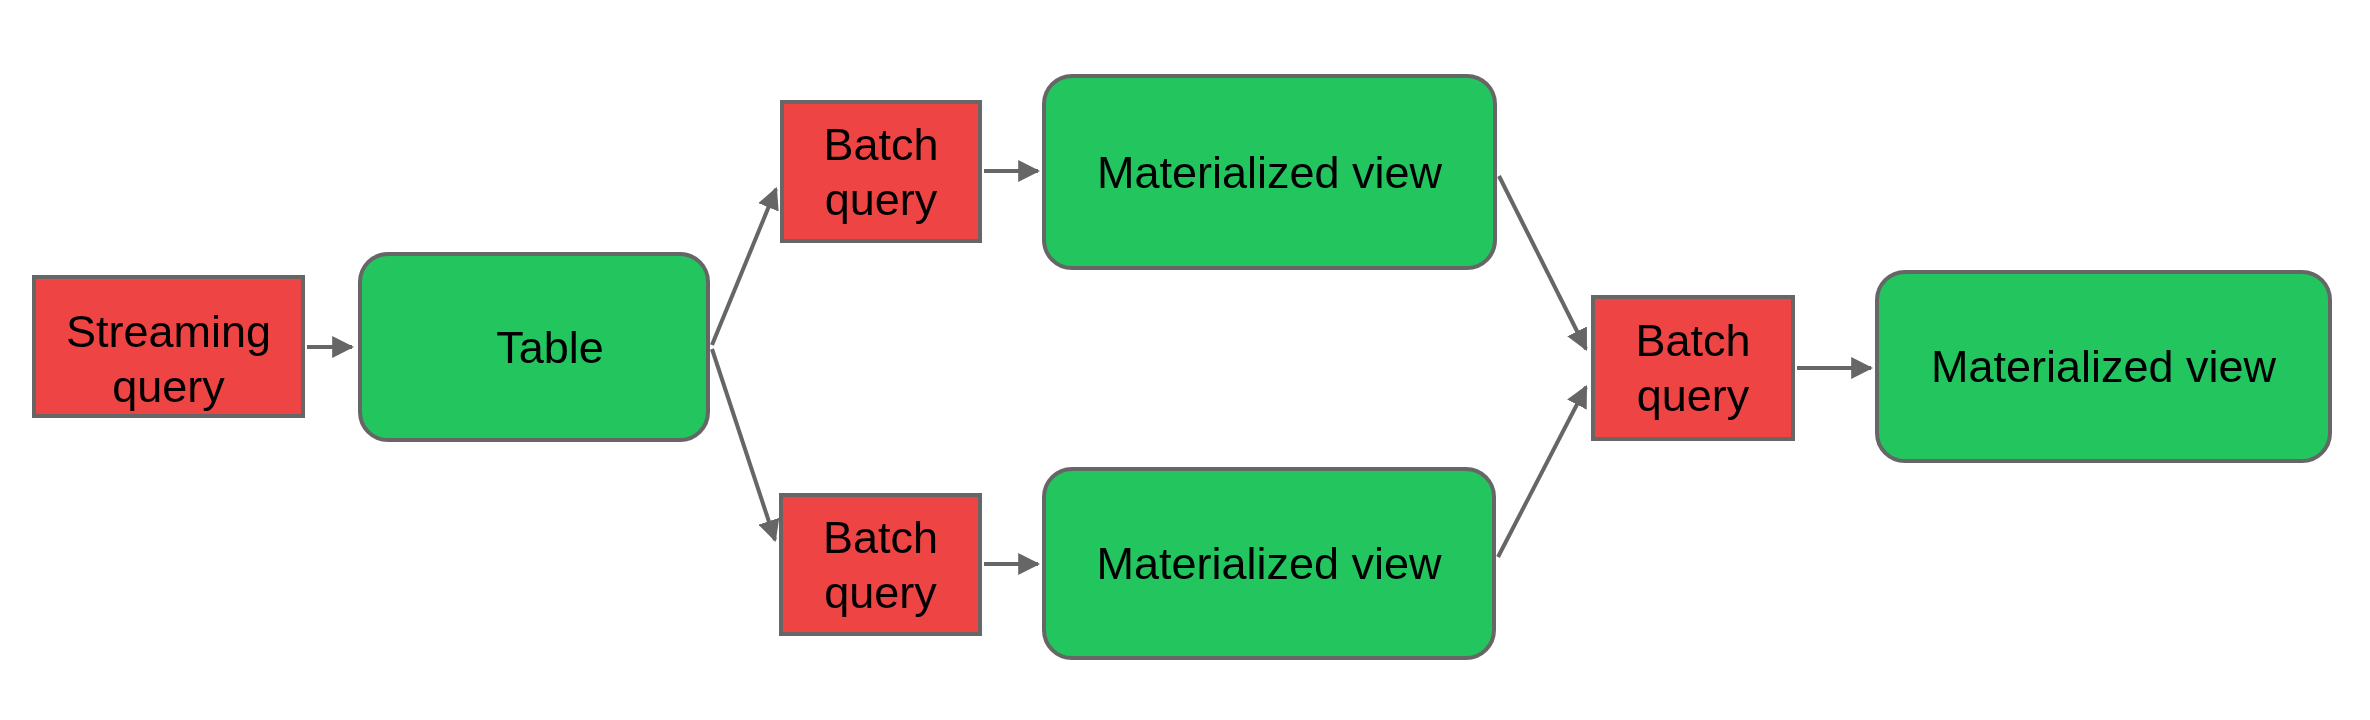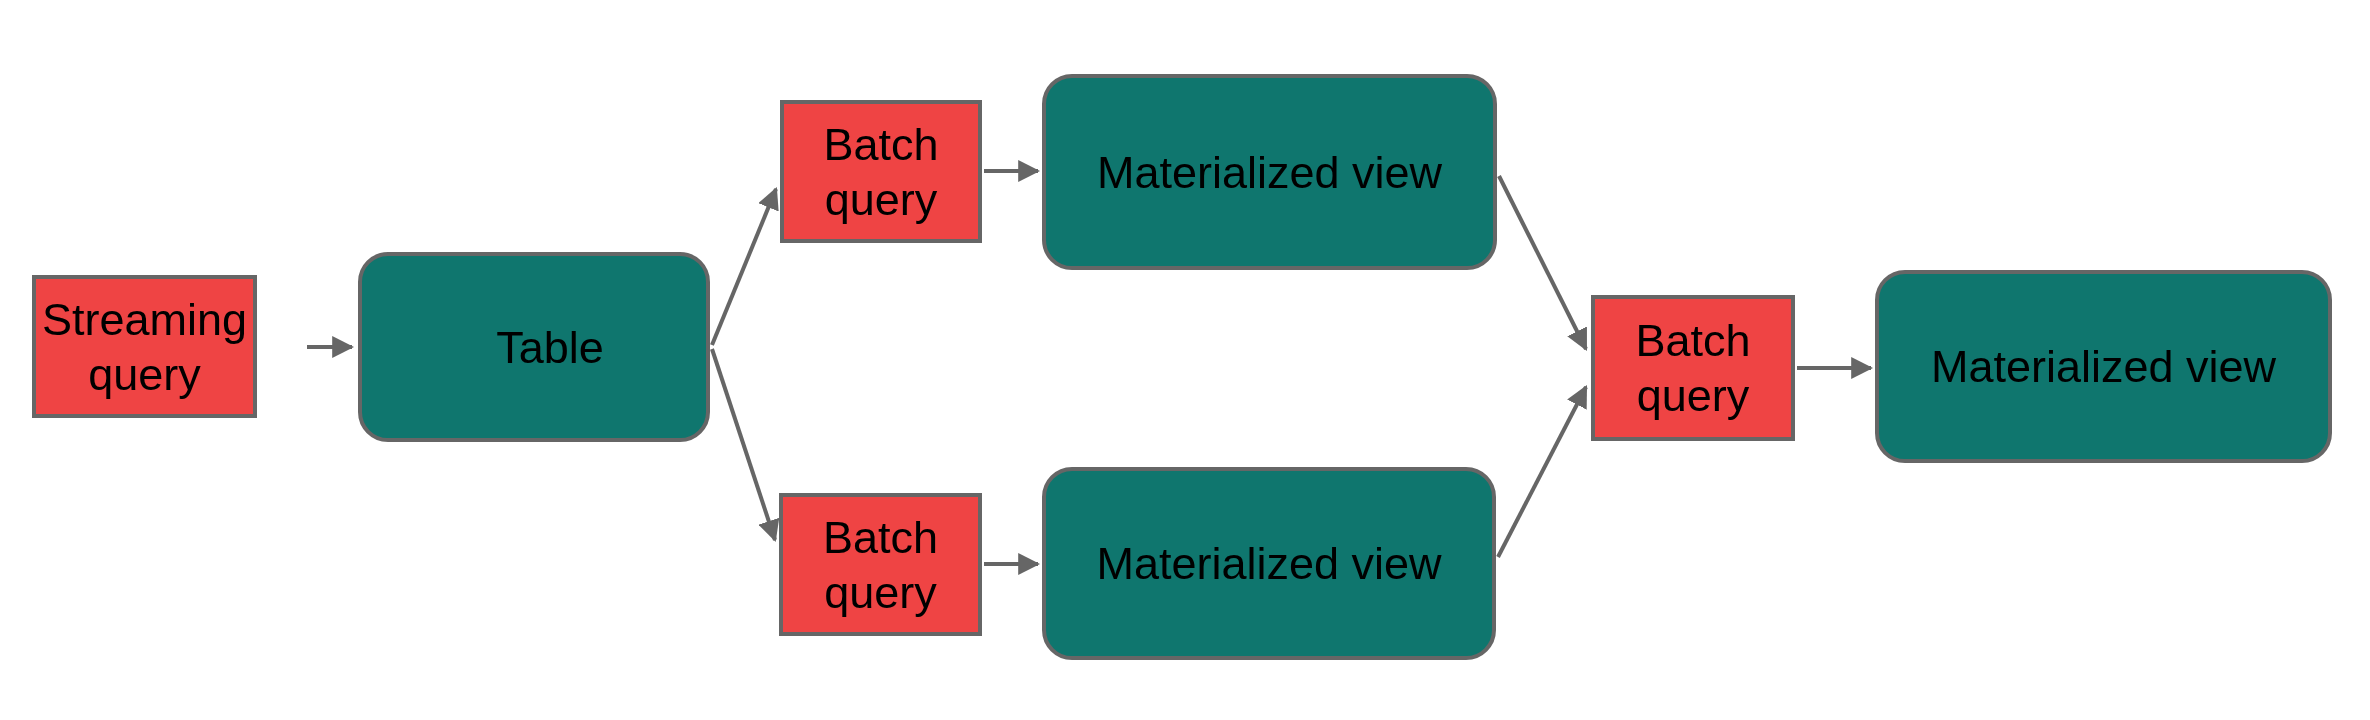--- a/index.html
+++ b/index.html
@@ -33,25 +33,25 @@
     color: #000000;
     font-size: 45px;
     line-height: 55px;
   }
   .node .label { display: block; }
   .query {
     background: #ef4444;
     border-radius: 0;
   }
   .dataset {
-    background: #0f766e;
+    background: #22c55e;
     border-radius: 30px;
   }
   
-  .n-streaming   { left: 32px;   top: 275px; width: 225px; height: 143px; }
+  .n-streaming   { left: 32px;   top: 275px; width: 273px; height: 143px; align-items: flex-end; }
   .n-table       { left: 358px;  top: 252px; width: 352px; height: 190px; padding-left: 32px; }
   .n-batch-top   { left: 780px;  top: 100px; width: 202px; height: 143px; }
   .n-mv-top      { left: 1042px; top: 74px;  width: 455px; height: 196px; }
   .n-batch-bot   { left: 779px;  top: 493px; width: 203px; height: 143px; }
   .n-mv-bot      { left: 1042px; top: 467px; width: 454px; height: 193px; }
   .n-batch-final { left: 1591px; top: 295px; width: 204px; height: 146px; }
   .n-mv-final    { left: 1875px; top: 270px; width: 457px; height: 193px; }
 </style>
 </head>
 <body>

